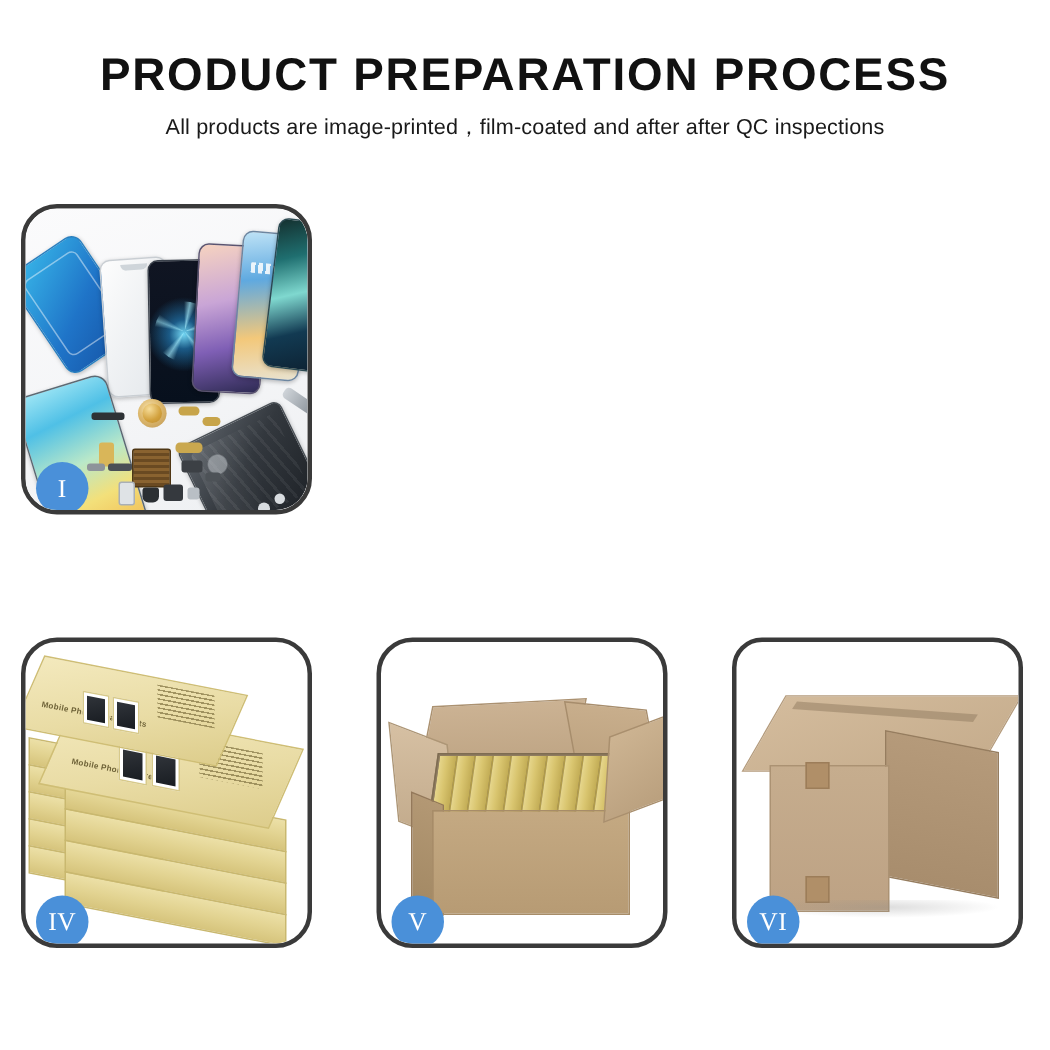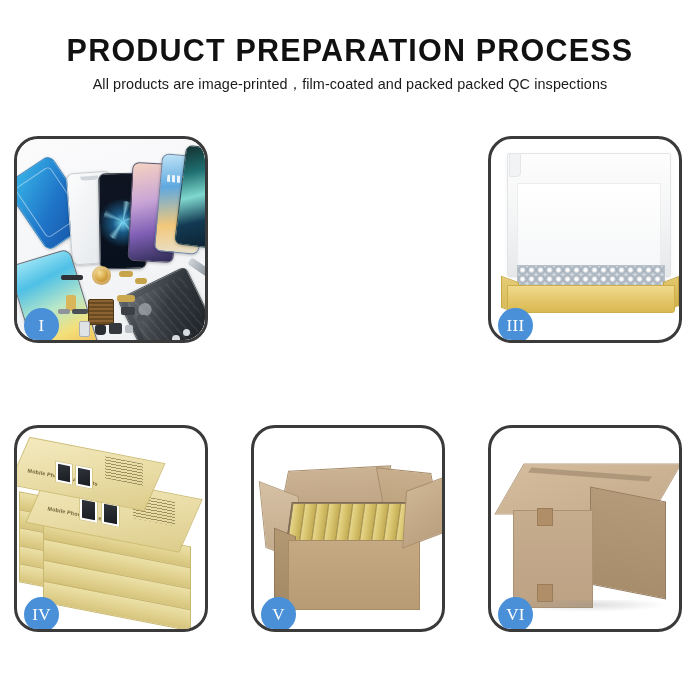--- a/index.html
+++ b/index.html
@@ -72,21 +72,21 @@
     inset: 0;
     border-radius: 21px;
     overflow: hidden;
   }
   
   .p1 { left: 14px;  top: 136px; }
   .p2 { left: 251px; top: 136px; }
   .p3 { left: 488px; top: 136px; }
   .p4 { left: 14px;  top: 425px; }
   .p5 { left: 251px; top: 425px; }
-  .p6 { left: 488px; top: 425px; }
+  .p6 { left: 488px; top: 425px; border-radius: 20px; }
 
   .badge-wrap {
     position: absolute;
     width: 194px;
     height: 207px;
     pointer-events: none;
   }
   .badge {
     position: absolute;
     left: 7px;
@@ -423,21 +423,21 @@
     background: radial-gradient(ellipse at 50% 40%, rgba(140,140,140,.30) 0%, rgba(255,255,255,0) 70%);
   }
 </style>
 </head>
 <body>
 
 <div id="page">
 
   <div class="header">
     <div class="title">PRODUCT PREPARATION PROCESS</div>
-    <div class="subtitle">All products are image-printed，film-coated and packed packed QC inspections</div>
+    <div class="subtitle">All products are image-printed，film-coated and after after QC inspections</div>
   </div>
 
   <div class="grid">
 
     <div class="panel p1">
       <div class="panel-clip">
         <div class="scene">
           <div class="bg-soft"></div>
           <div class="phone ph-a"></div>
           <div class="phone ph-b"></div>
@@ -466,36 +466,20 @@
           <div class="part pt15"></div>
           <div class="tool"></div>
         </div>
       </div>
       <div class="badge-wrap">
         <div class="badge">I</div>
       </div>
     </div>
 
 
-    <div class="panel p3">
-      <div class="panel-clip">
-        <div class="scene">
-          <div class="b3-lid"></div>
-          <div class="b3-lidface"></div>
-          <div class="b3-tab"></div>
-          <div class="b3-foam"></div>
-          <div class="b3-left"></div>
-          <div class="b3-right"></div>
-          <div class="b3-front"></div>
-        </div>
-      </div>
-      <div class="badge-wrap">
-        <div class="badge">III</div>
-      </div>
-    </div>
 
     <div class="panel p4">
       <div class="panel-clip">
         <div class="scene stack">
 
           <div class="kbox" style="left:2px;  top:72px;  width:88px; height:17px; transform:skewY(11deg);"></div>
           <div class="kbox" style="left:2px;  top:90px;  width:88px; height:17px; transform:skewY(11deg);"></div>
           <div class="kbox" style="left:2px;  top:108px; width:88px; height:17px; transform:skewY(11deg);"></div>
           <div class="kbox" style="left:2px;  top:126px; width:88px; height:17px; transform:skewY(11deg);"></div>
           <div class="kbox" style="left:2px;  top:144px; width:88px; height:17px; transform:skewY(11deg);"></div>

